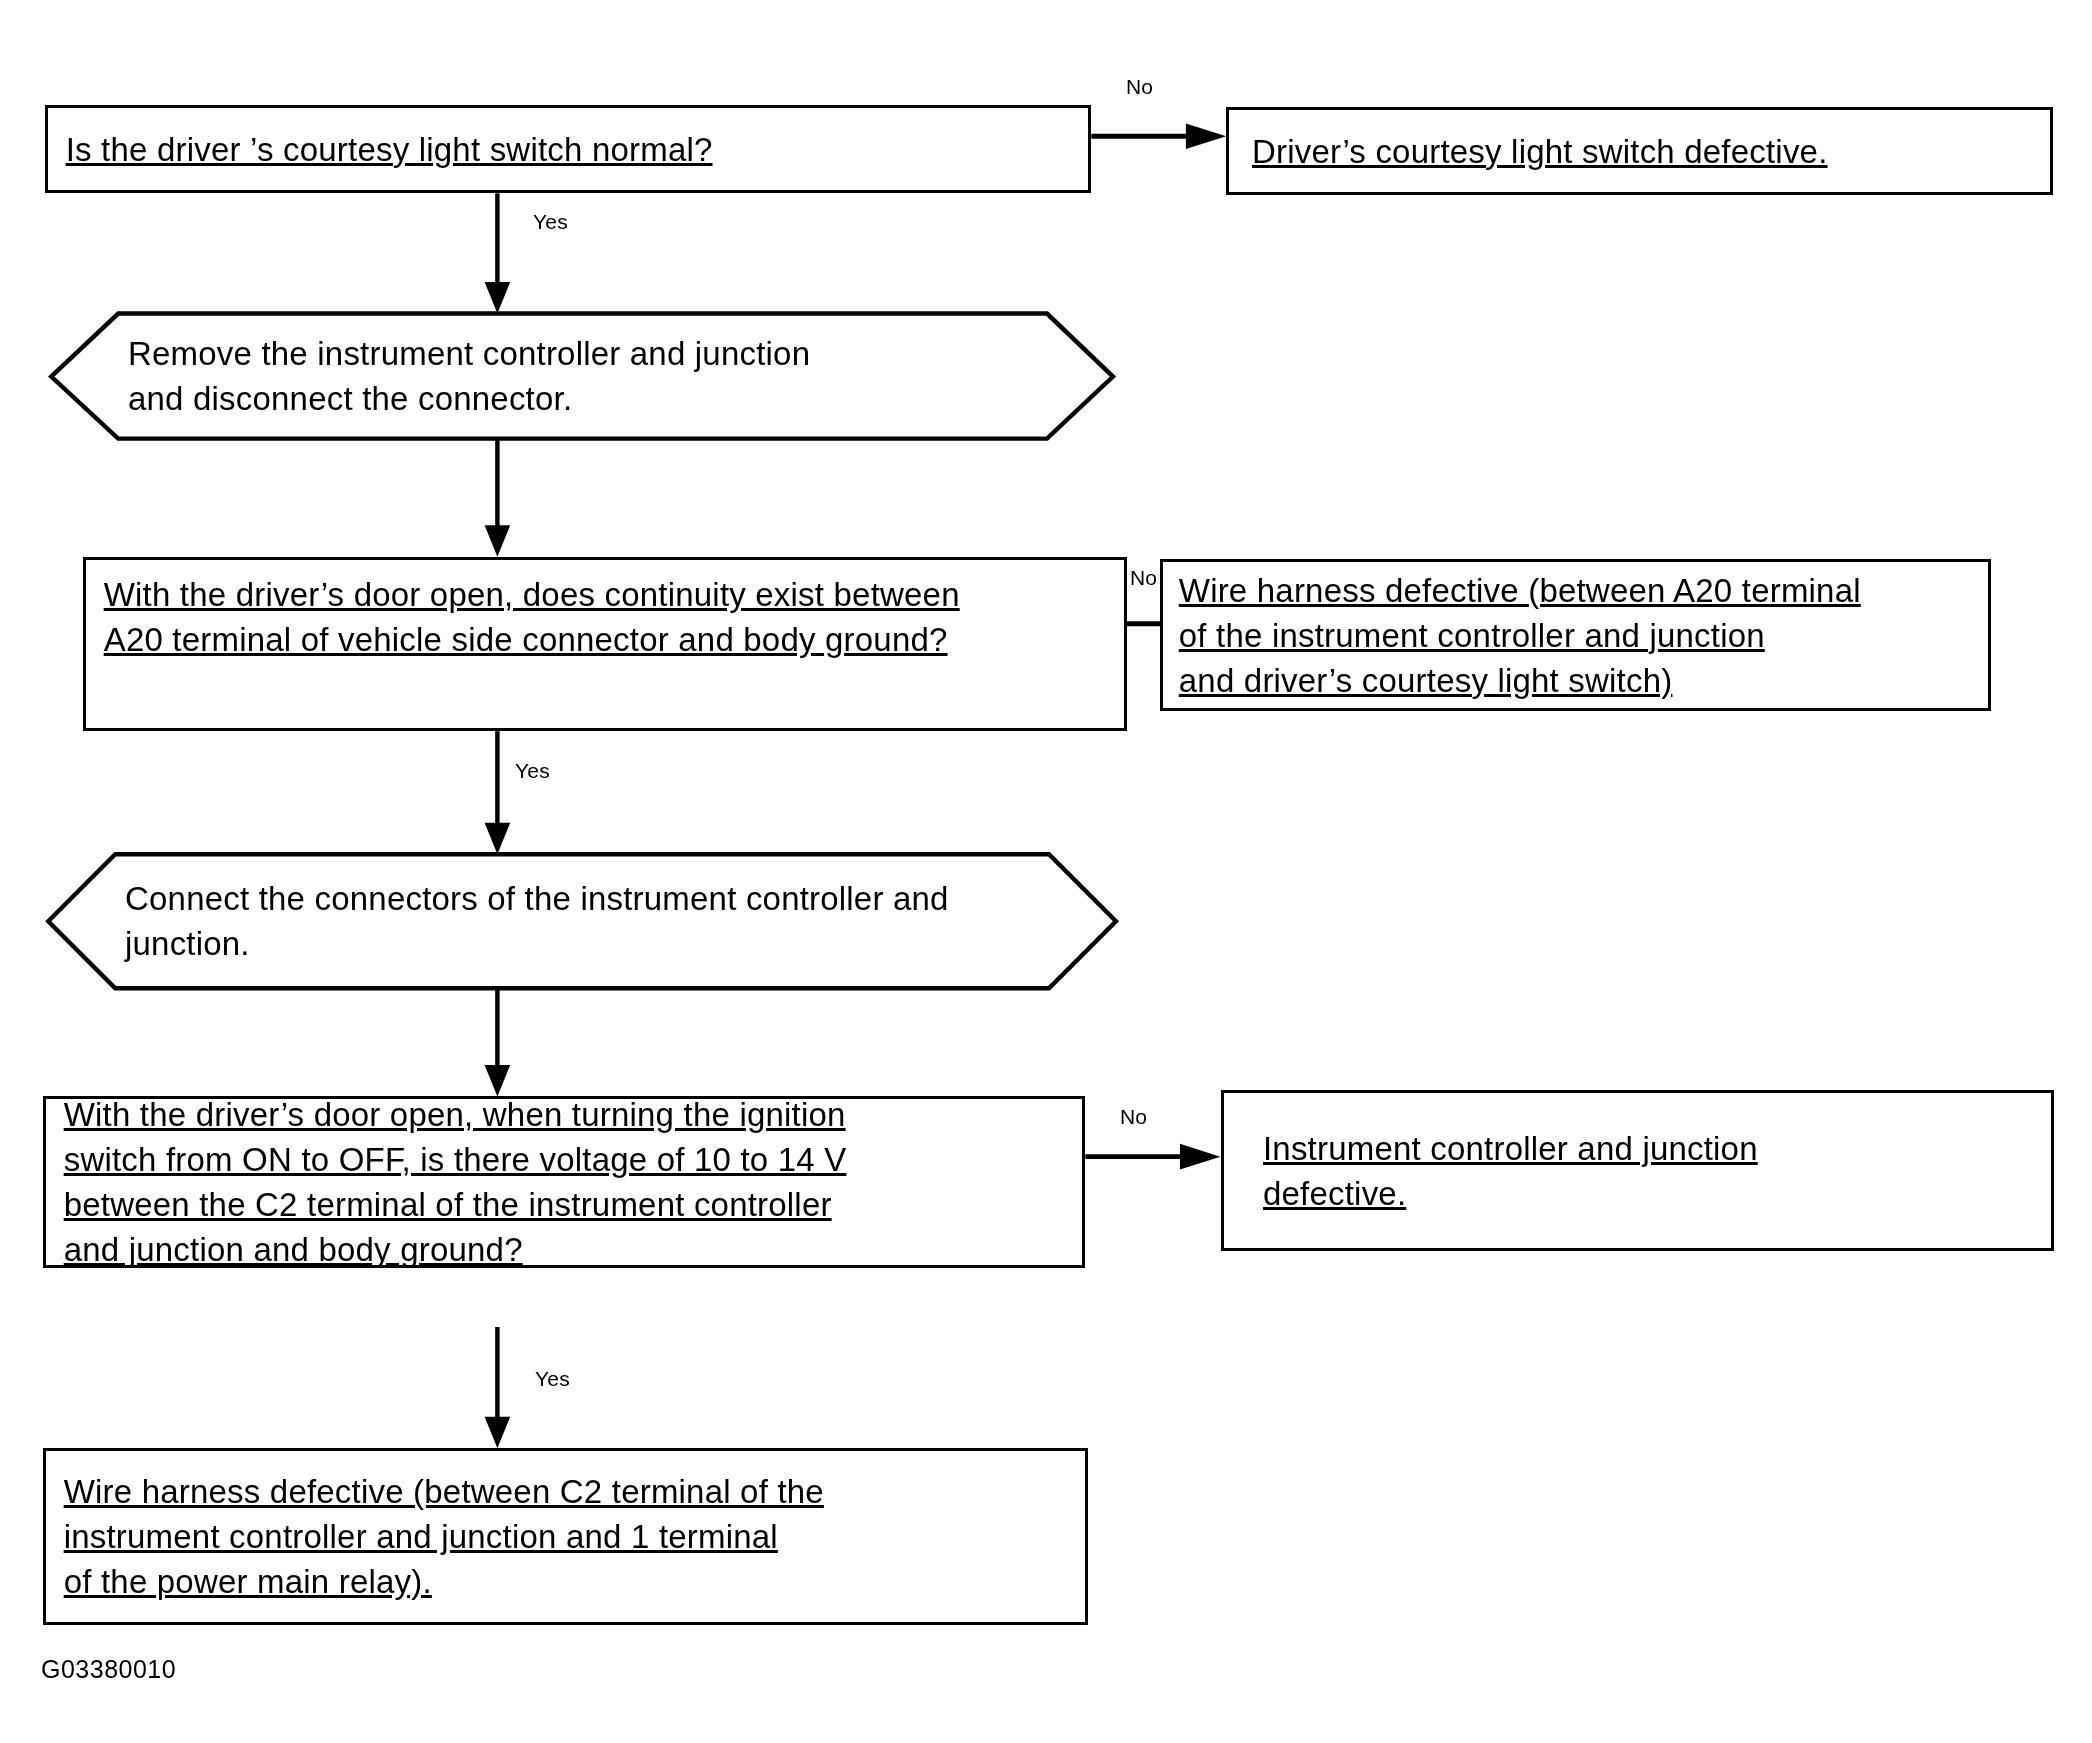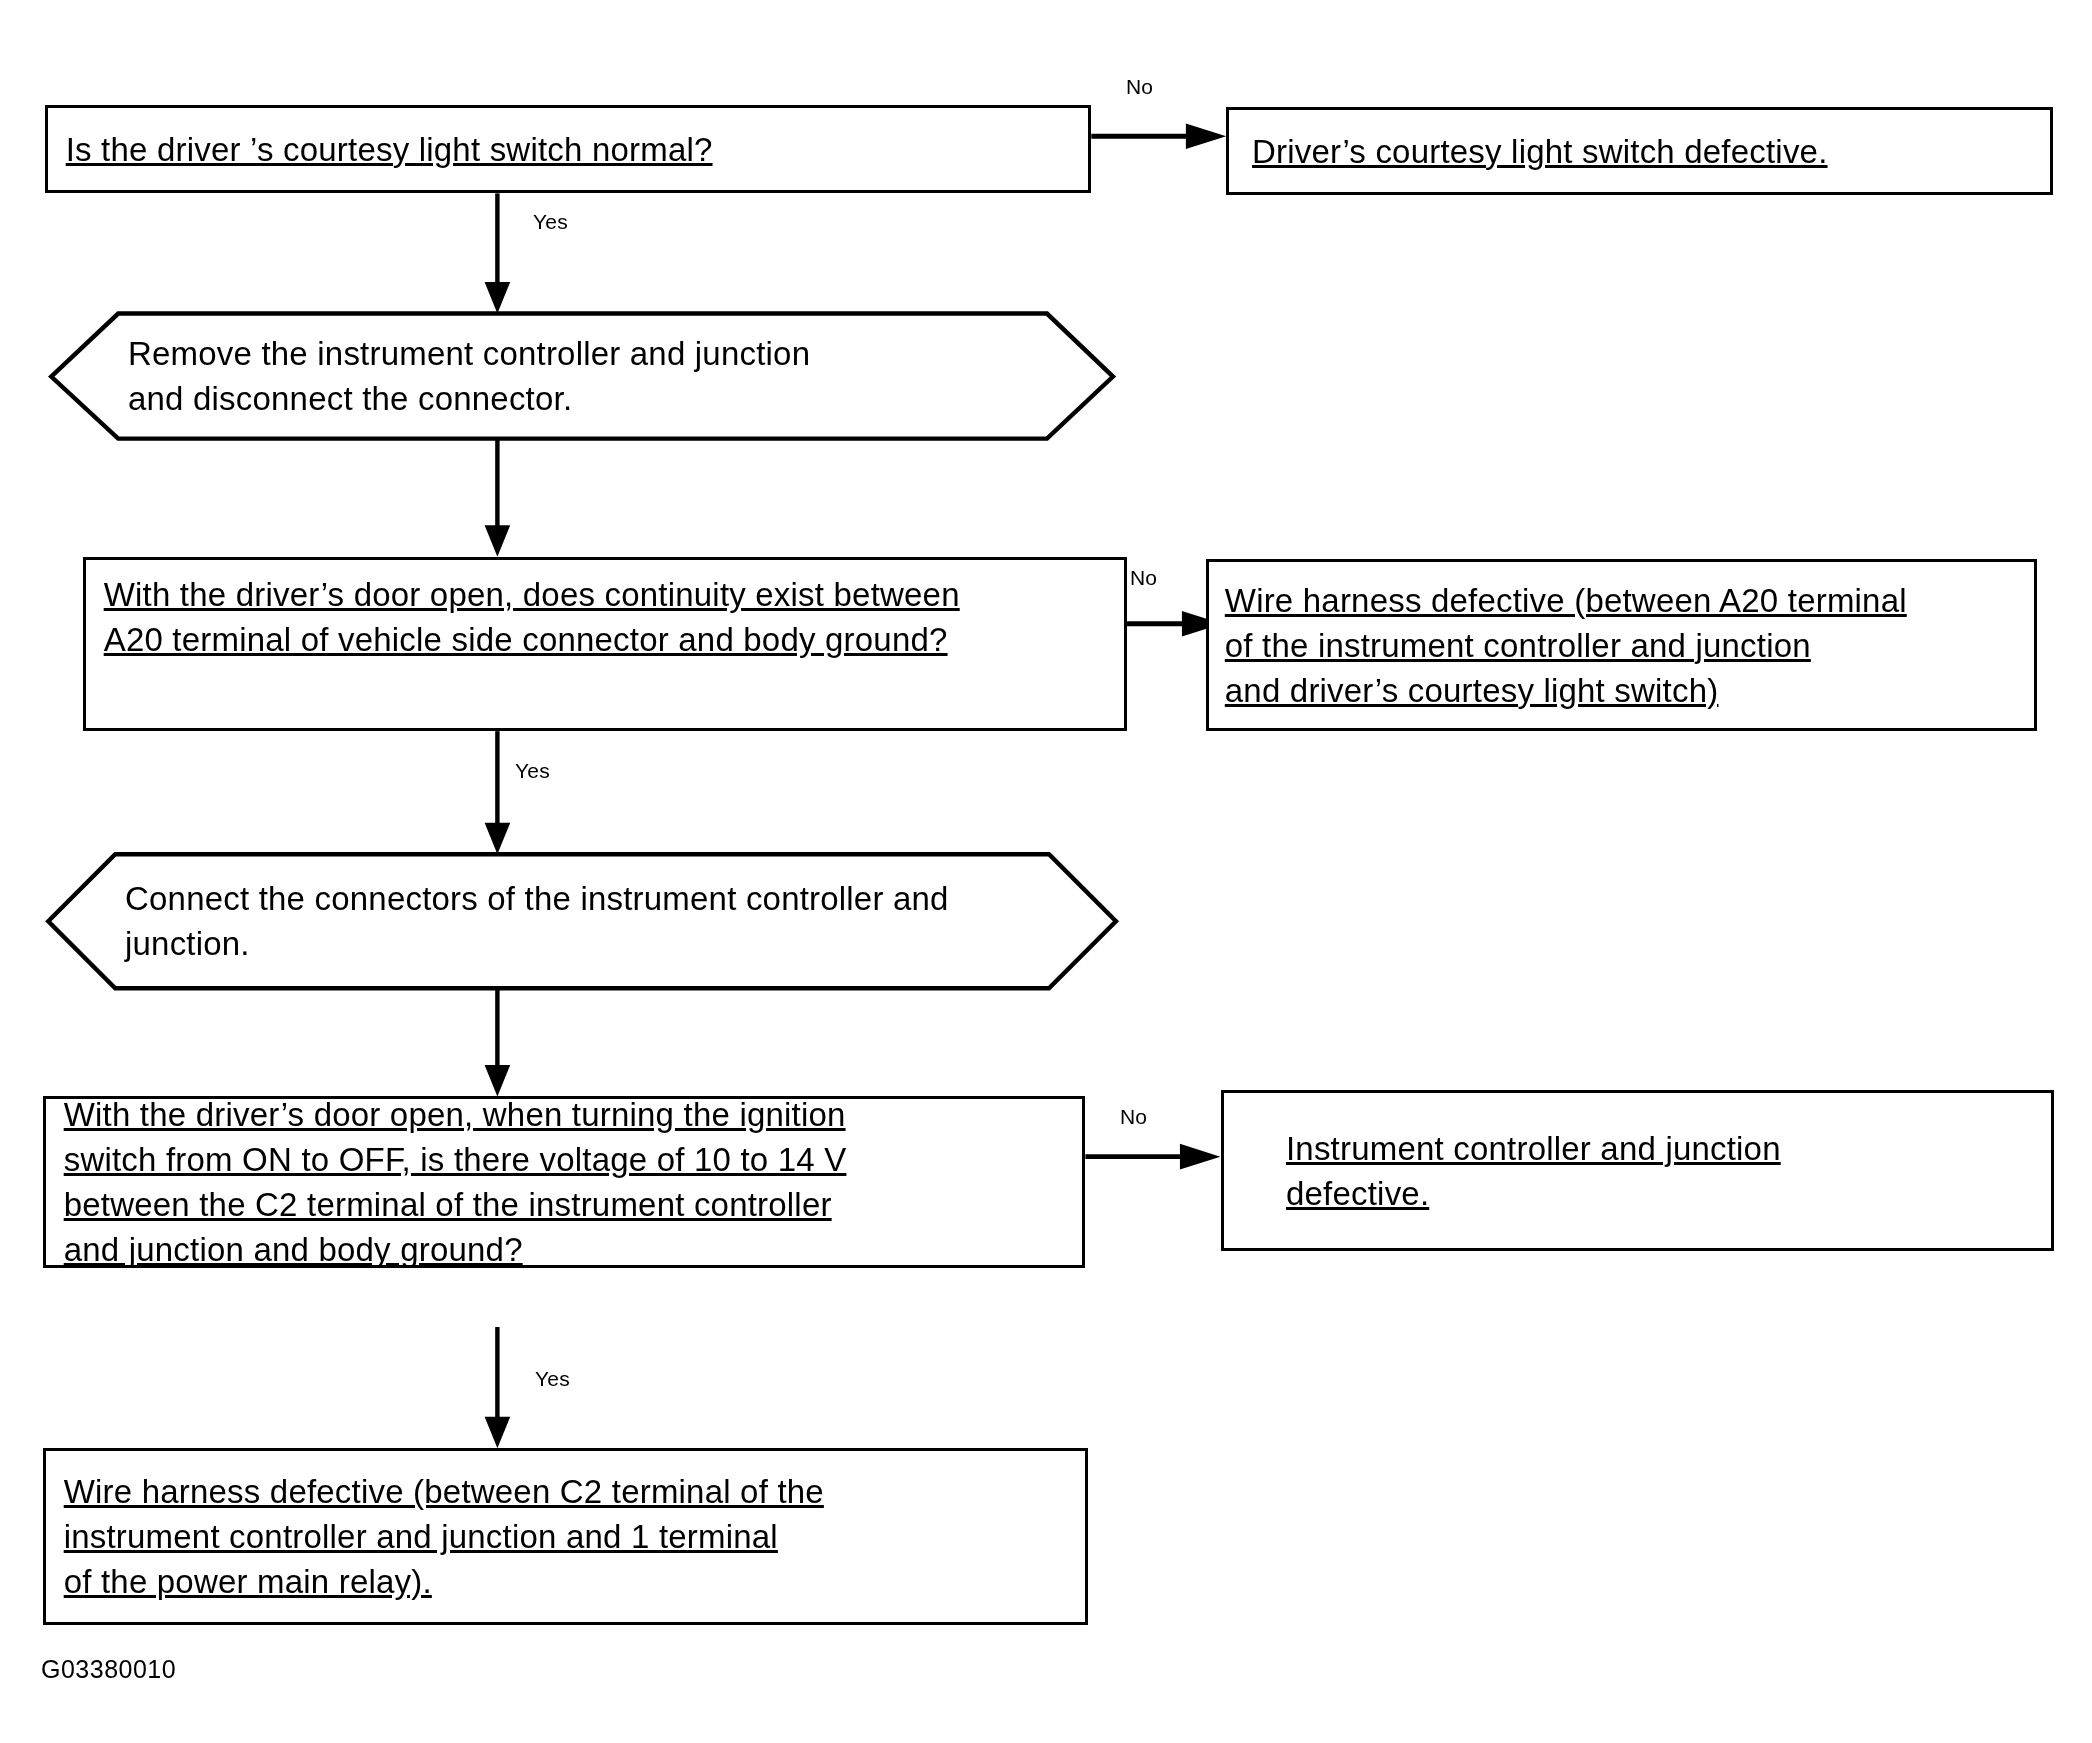--- a/index.html
+++ b/index.html
@@ -121,21 +121,21 @@
       </div>
   </div>
 
   <div class="node top-align" style="left:43px;top:557px;width:1044px;height:174px">
     <div class="txt">
         <div>With the driver’s door open, does continuity exist between</div>
         <div>A20 terminal of vehicle side connector and body ground?</div>
       </div>
   </div>
 
-  <div class="node" style="left:1206px;top:559px;width:831px;height:172px">
+  <div class="node" style="left:1160px;top:559px;width:831px;height:152px">
     <div class="txt" style="padding-left:15.8px">
         <div>Wire harness defective (between A20 terminal</div>
         <div>of the instrument controller and junction</div>
         <div>and driver’s courtesy light switch)</div>
       </div>
   </div>
 
   <div class="hextxt" style="left:125px;top:854px;width:946px;height:134px">
     <div class="txt">
         <div>Connect the connectors of the instrument controller and</div>
@@ -146,21 +146,21 @@
   <div class="node" style="left:43px;top:1096px;width:1042px;height:172px">
     <div class="txt">
         <div>With the driver’s door open, when turning the ignition</div>
         <div>switch from ON to OFF, is there voltage of 10 to 14 V</div>
         <div>between the C2 terminal of the instrument controller</div>
         <div>and junction and body ground?</div>
       </div>
   </div>
 
   <div class="node" style="left:1221px;top:1090px;width:833px;height:161px">
-    <div class="txt" style="padding-left:62px">
+    <div class="txt" style="padding-left:39px">
         <div>Instrument controller and junction</div>
         <div>defective.</div>
       </div>
   </div>
 
   <div class="node" style="left:43px;top:1448px;width:1045px;height:177px">
     <div class="txt">
         <div>Wire harness defective (between C2 terminal of the</div>
         <div>instrument controller and junction and 1 terminal</div>
         <div>of the power main relay).</div>

